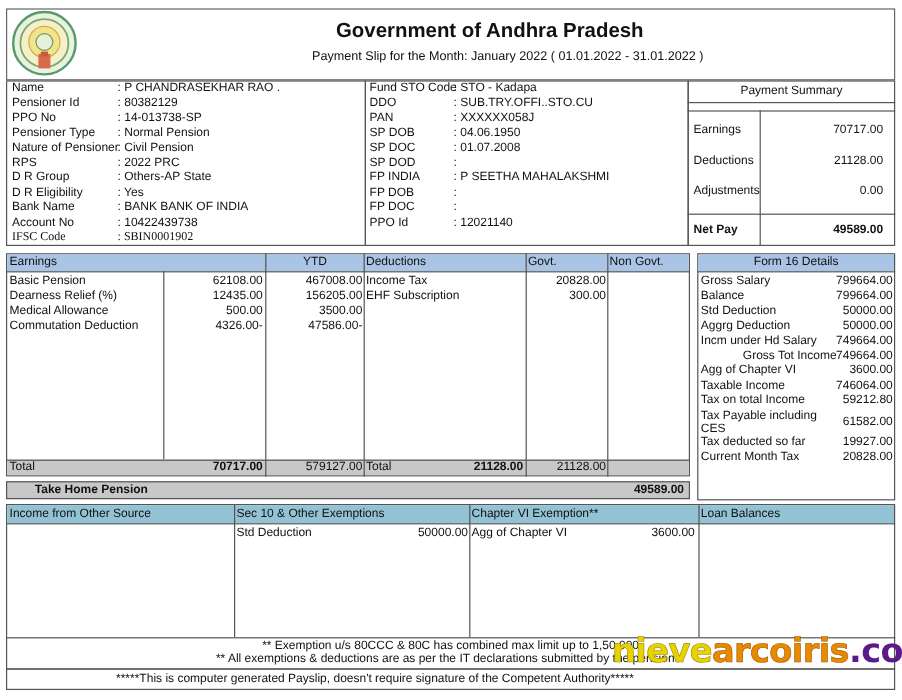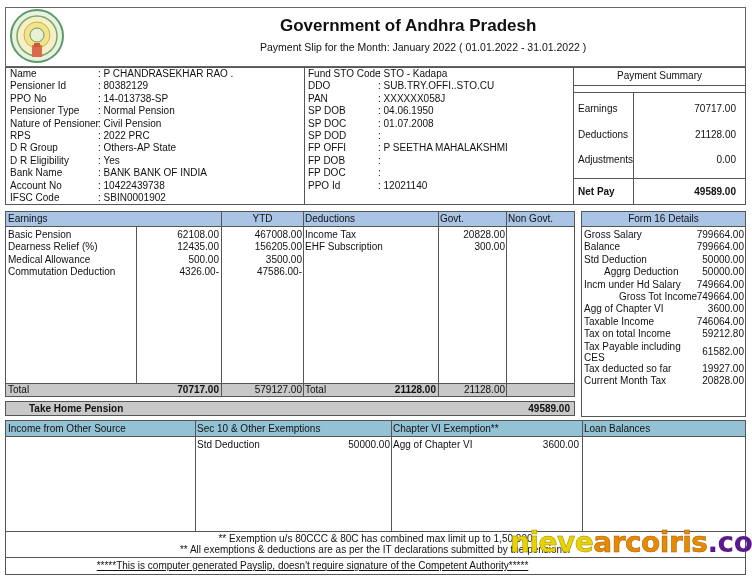--- a/index.html
+++ b/index.html
@@ -77,21 +77,21 @@
       <span class="val" style="left:88px">: Yes</span>
     </div>
   <div class="info-row" style="left:10px;top:167.2px;width:290px;">
       <span class="lbl">Bank Name</span>
       <span class="val" style="left:88px">: BANK BANK OF INDIA</span>
     </div>
   <div class="info-row" style="left:10px;top:179.6px;width:290px;">
       <span class="lbl">Account No</span>
       <span class="val" style="left:88px">: 10422439738</span>
     </div>
-  <div class="info-row" style="left:10px;top:192px;width:290px;">
+  <div class="info-row" style="left:10px;top:192px;width:290px;font-family:Liberation Serif, serif;">
       <span class="lbl">IFSC Code</span>
       <span class="val" style="left:88px">: SBIN0001902</span>
     </div>
 </div>
 
 <div id="oinfo">
   <div class="info-row" style="left:308px;top:68px;width:260px;">
       <span class="lbl">Fund STO Code</span>
       <span class="val" style="left:70px">: STO - Kadapa</span>
     </div>
@@ -109,21 +109,21 @@
     </div>
   <div class="info-row" style="left:308px;top:117.6px;width:260px;">
       <span class="lbl">SP DOC</span>
       <span class="val" style="left:70px">: 01.07.2008</span>
     </div>
   <div class="info-row" style="left:308px;top:130px;width:260px;">
       <span class="lbl">SP DOD</span>
       <span class="val" style="left:70px">:</span>
     </div>
   <div class="info-row" style="left:308px;top:142.4px;width:260px;">
-      <span class="lbl">FP OFFI</span>
+      <span class="lbl">FP INDIA</span>
       <span class="val" style="left:70px">: P SEETHA MAHALAKSHMI</span>
     </div>
   <div class="info-row" style="left:308px;top:154.8px;width:260px;">
       <span class="lbl">FP DOB</span>
       <span class="val" style="left:70px">:</span>
     </div>
   <div class="info-row" style="left:308px;top:167.2px;width:260px;">
       <span class="lbl">FP DOC</span>
       <span class="val" style="left:70px">:</span>
     </div>
@@ -202,21 +202,21 @@
 <div class="abs hdr-blue" style="left:582px;top:212px;width:163px;height:14px;"></div>
 <div class="hline" style="left:581px;top:226px;width:165px;"></div>
 <div class="cell" style="left:582px;top:213px;width:163px;text-align:center;">Form 16 Details</div>
 
 <div class="cell" style="left:584px;top:229px;">Gross Salary</div>
 <div class="cell r" style="left:660px;top:229px;width:84px;">799664.00</div>
 <div class="cell" style="left:584px;top:241.4px;">Balance</div>
 <div class="cell r" style="left:660px;top:241.4px;width:84px;">799664.00</div>
 <div class="cell" style="left:584px;top:253.8px;">Std Deduction</div>
 <div class="cell r" style="left:660px;top:253.8px;width:84px;">50000.00</div>
-<div class="cell" style="left:604px;top:266.2px;text-align:center;">Aggrg Deduction</div>
+<div class="cell" style="left:584px;top:266.2px;text-align:center;">Aggrg Deduction</div>
 <div class="cell r" style="left:660px;top:266.2px;width:84px;">50000.00</div>
 <div class="cell" style="left:584px;top:278.6px;">Incm under Hd Salary</div>
 <div class="cell r" style="left:660px;top:278.6px;width:84px;">749664.00</div>
 <div class="cell" style="left:619px;top:291px;">Gross Tot Income</div>
 <div class="cell r" style="left:660px;top:291px;width:84px;">749664.00</div>
 <div class="cell" style="left:584px;top:303.4px;">Agg of Chapter VI</div>
 <div class="cell r" style="left:660px;top:303.4px;width:84px;">3600.00</div>
 <div class="cell" style="left:584px;top:315.8px;">Taxable Income</div>
 <div class="cell r" style="left:660px;top:315.8px;width:84px;">746064.00</div>
 <div class="cell" style="left:584px;top:328.2px;">Tax on total Income</div>
@@ -241,15 +241,15 @@
 
 <div class="cell" style="left:197px;top:439px;">Std Deduction</div>
 <div class="cell r" style="left:300px;top:439px;width:90px;">50000.00</div>
 <div class="cell" style="left:393px;top:439px;">Agg of Chapter VI</div>
 <div class="cell r" style="left:480px;top:439px;width:99px;">3600.00</div>
 
 <div class="hline" style="left:5px;top:531px;width:741px;"></div>
 <div class="cell" style="left:5px;top:533px;width:741px;text-align:center;line-height:12px;">** Exemption u/s 80CCC &amp; 80C has combined max limit up to 1,50,000</div>
 <div class="cell" style="left:5px;top:544px;width:741px;text-align:center;line-height:12px;">** All exemptions &amp; deductions are as per the IT declarations submitted by the pensioner</div>
 <div class="box" style="left:5px;top:557px;width:741px;height:18px;"></div>
-<div class="cell" style="left:5px;top:559px;width:615px;text-align:center;line-height:13px;text-decoration:underline;">*****This is computer generated Payslip, doesn't require signature of the Competent Authority*****</div>
+<div class="cell" style="left:5px;top:559px;width:615px;text-align:center;line-height:13px;">*****This is computer generated Payslip, doesn't require signature of the Competent Authority*****</div>
 
 <div class="watermark"><span style="color:#e8d200;-webkit-text-stroke:0.5px #a08a00;">nieve</span><span style="color:#e88a00;-webkit-text-stroke:0.5px #a05a00;">arcoiris</span><span style="color:#5a1a8a;">.com</span></div>
 
 </body></html>

